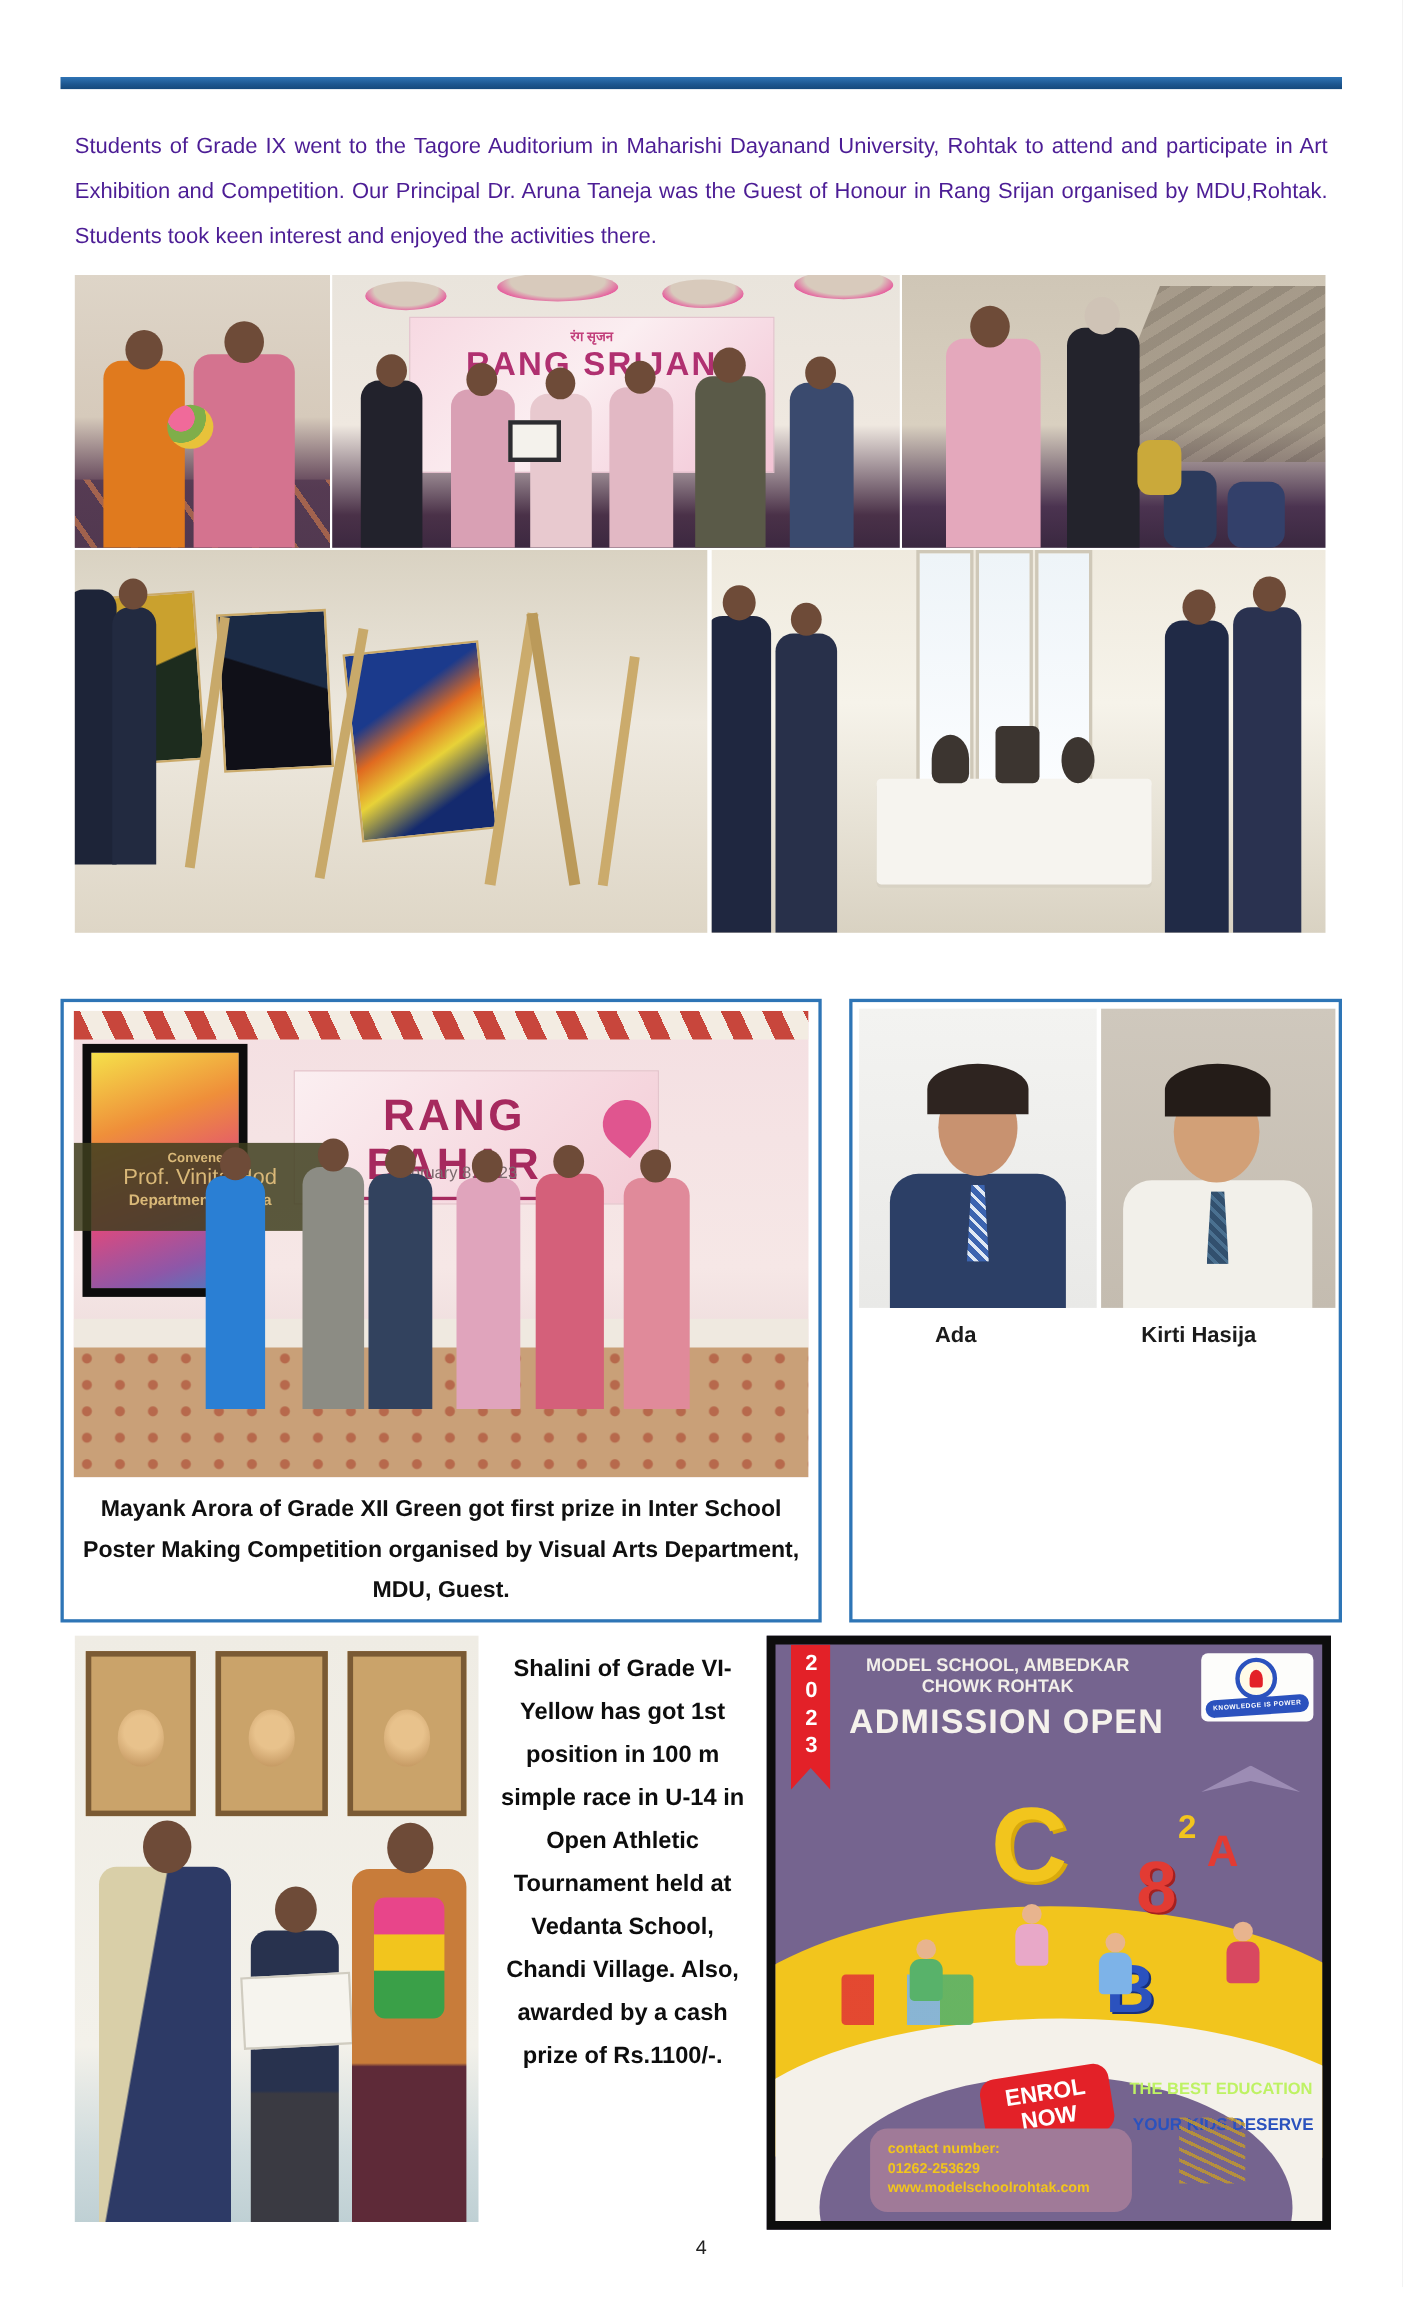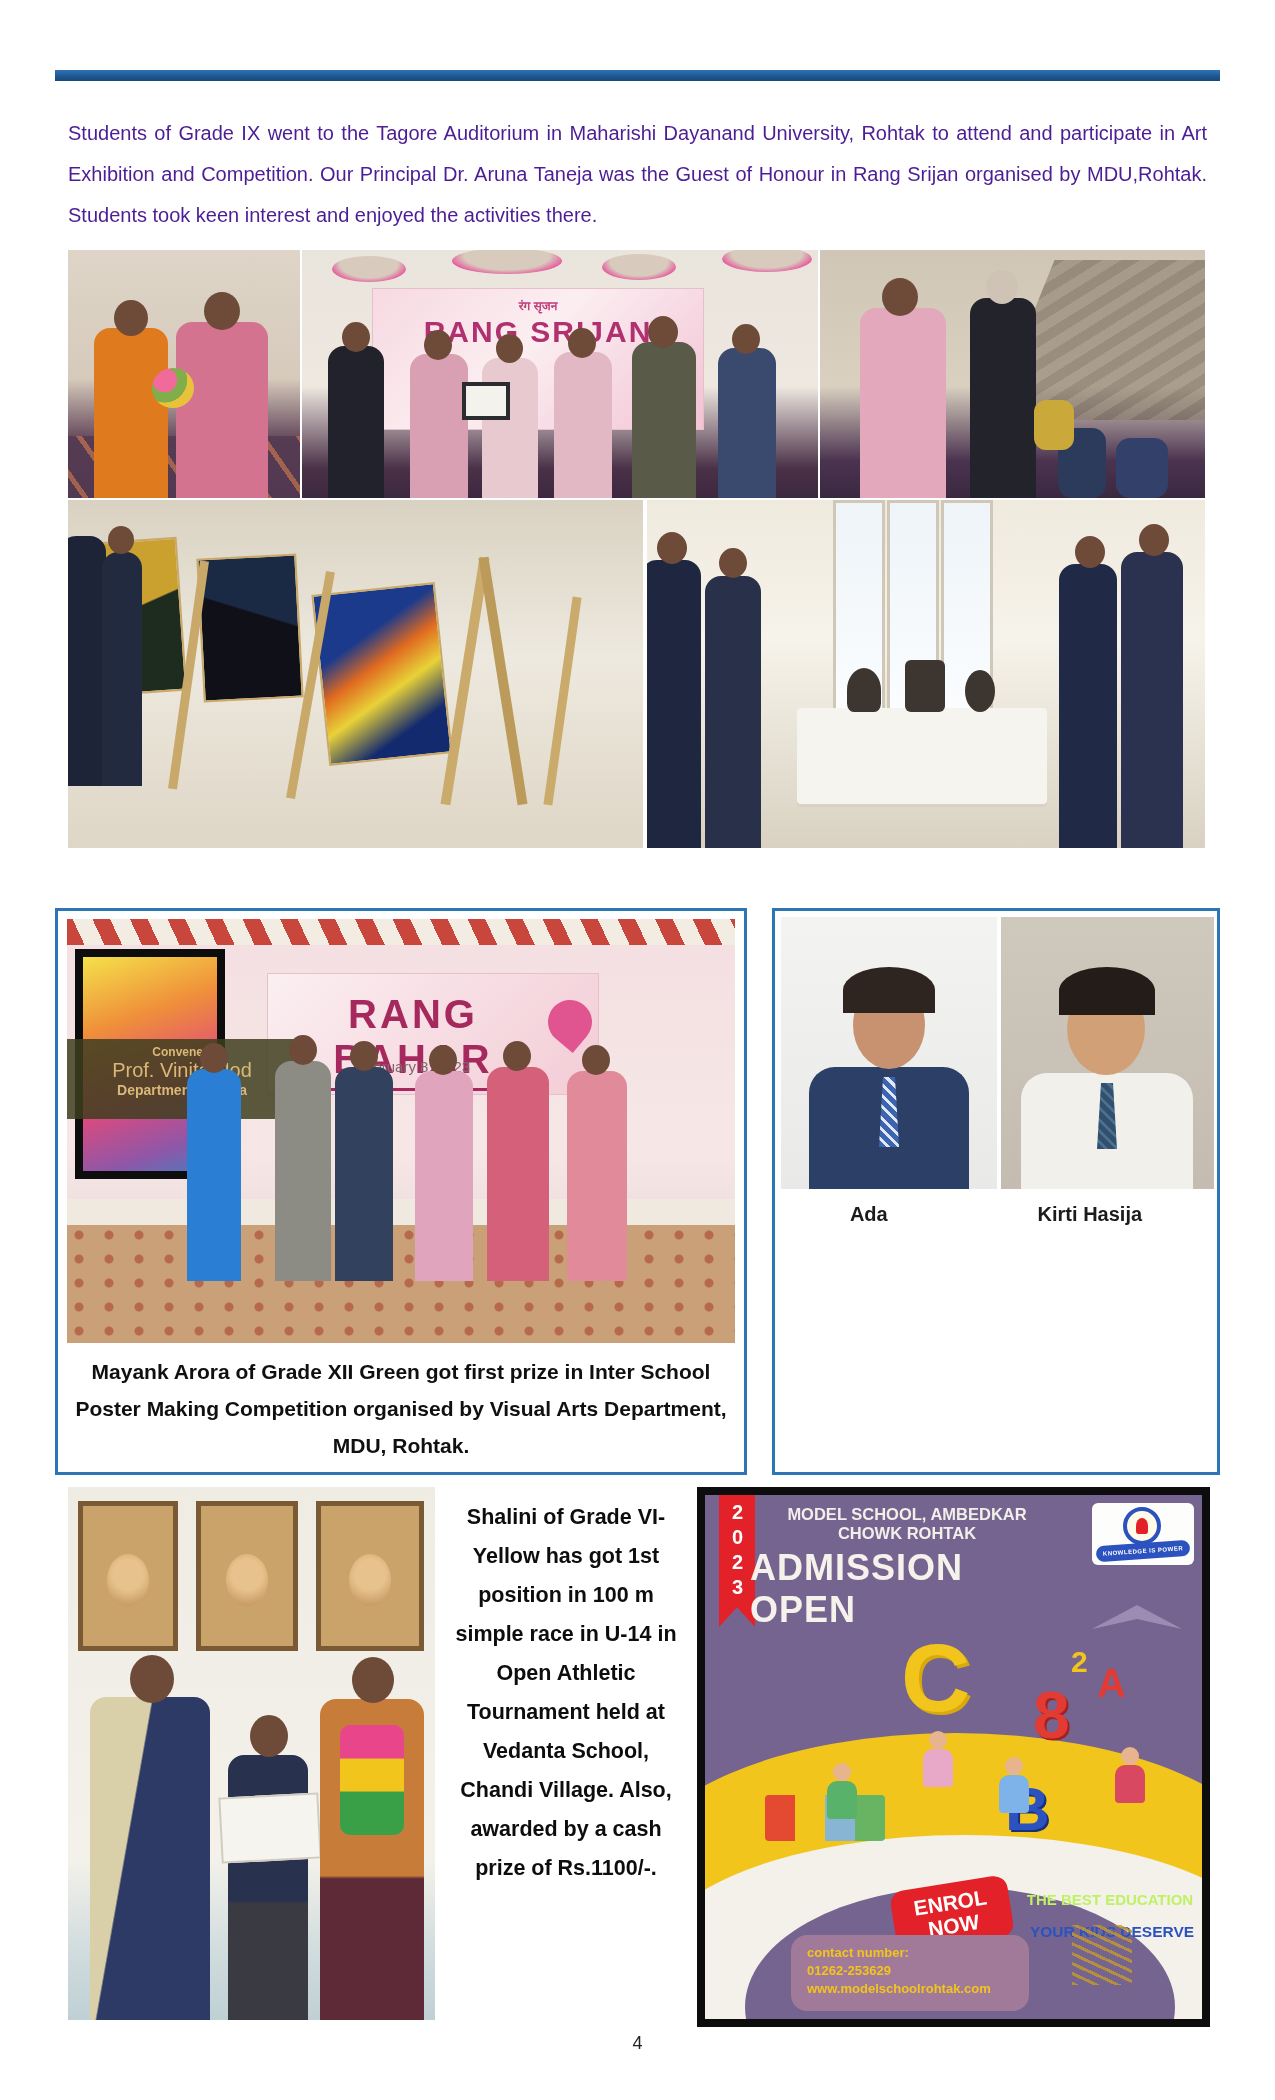--- a/index.html
+++ b/index.html
@@ -107,22 +107,22 @@
 
   
   .poster{position:absolute;left:697px;top:1487px;width:513px;height:540px;box-sizing:border-box;
       border:8px solid #0d0d0d;background:#75648f;overflow:hidden;}
   .poster .ribbon{position:absolute;left:14px;top:0;width:36px;height:132px;background:#e32128;
       clip-path:polygon(0 0,100% 0,100% 100%,50% 85%,0 100%);display:flex;justify-content:center;}
   .poster .ribbon span{writing-mode:vertical-rl;text-orientation:upright;color:#fff;font-weight:800;
       font-size:20px;letter-spacing:3px;margin-top:6px;}
   .poster .school{position:absolute;left:62px;top:10px;width:280px;text-align:center;color:#f2efe9;
       font-weight:800;font-size:16.5px;line-height:19px;}
-  .poster .headline{position:absolute;left:45px;top:52px;width:330px;color:#f5f2ec;
-      font-weight:800;font-size:36px;letter-spacing:1px;}
+  .poster .headline{position:absolute;left:45px;top:52px;width:330px;text-align:center;color:#f5f2ec;
+      font-weight:800;font-size:31px;letter-spacing:1px;}
   .poster .classes{position:absolute;left:40px;top:96px;width:345px;text-align:center;color:#f2c51d;
       font-weight:800;font-size:19.5px;line-height:23px;}
   .poster .logo{position:absolute;right:8px;top:8px;width:102px;height:62px;background:#fdfdfb;
       border-radius:6px;}
   .poster .logo .em{position:absolute;left:31px;top:4px;width:38px;height:38px;border-radius:50%;
       background:#fffbe8;border:4px solid #2b52be;box-sizing:border-box;}
   .poster .logo .em:before{content:"";position:absolute;left:9px;top:7px;width:12px;height:16px;
       background:#e32128;border-radius:50% 50% 20% 20%;}
   .poster .logo .band{position:absolute;left:4px;top:40px;width:94px;height:16px;background:#2b52be;
       border-radius:8px;transform:rotate(-4deg);color:#fff;font-size:6px;font-weight:bold;
@@ -277,21 +277,21 @@
       <div class="head" style="left:222px;top:116px;width:28px;height:30px;"></div>
       <div class="fig" style="left:268px;top:148px;width:58px;height:214px;background:#32425e;"></div>
       <div class="head" style="left:283px;top:122px;width:28px;height:30px;"></div>
       <div class="fig" style="left:348px;top:152px;width:58px;height:210px;background:#e0a4bc;"></div>
       <div class="head" style="left:362px;top:126px;width:28px;height:30px;"></div>
       <div class="fig" style="left:420px;top:148px;width:62px;height:214px;background:#d4607a;"></div>
       <div class="head" style="left:436px;top:122px;width:28px;height:30px;"></div>
       <div class="fig" style="left:500px;top:152px;width:60px;height:210px;background:#e08a9a;"></div>
       <div class="head" style="left:515px;top:126px;width:28px;height:30px;"></div>
     </div>
-    <div class="caption" style="position:absolute;left:14px;right:14px;top:442px;font-size:21px;line-height:37px;">Mayank Arora of Grade XII Green got first prize in Inter School Poster Making  Competition organised by Visual Arts Department, MDU, Rohtak.</div>
+    <div class="caption" style="position:absolute;left:14px;right:14px;top:442px;font-size:21px;line-height:37px;">Mayank Arora of Grade XII Green got first prize in Inter School Poster Making  Competition organised by Visual Arts Department, MDU, Guest.</div>
   </div>
 
   <div class="boxR">
     <div class="portrait pa">
       <div class="torso" style="left:28px;top:150px;width:160px;height:122px;background:#2c3f66;"></div>
       <div style="position:absolute;left:98px;top:160px;width:20px;height:70px;background:repeating-linear-gradient(45deg,#3c64b0 0 5px,#dfe8f4 5px 8px);clip-path:polygon(20% 0,80% 0,100% 100%,0 100%);"></div>
       <div class="head" style="left:72px;top:64px;width:72px;height:88px;background:#c89270;"></div>
       <div style="position:absolute;left:62px;top:50px;width:92px;height:46px;border-radius:50% 50% 0 0;background:#2e2420;"></div>
     </div>
     <div class="portrait pb">

